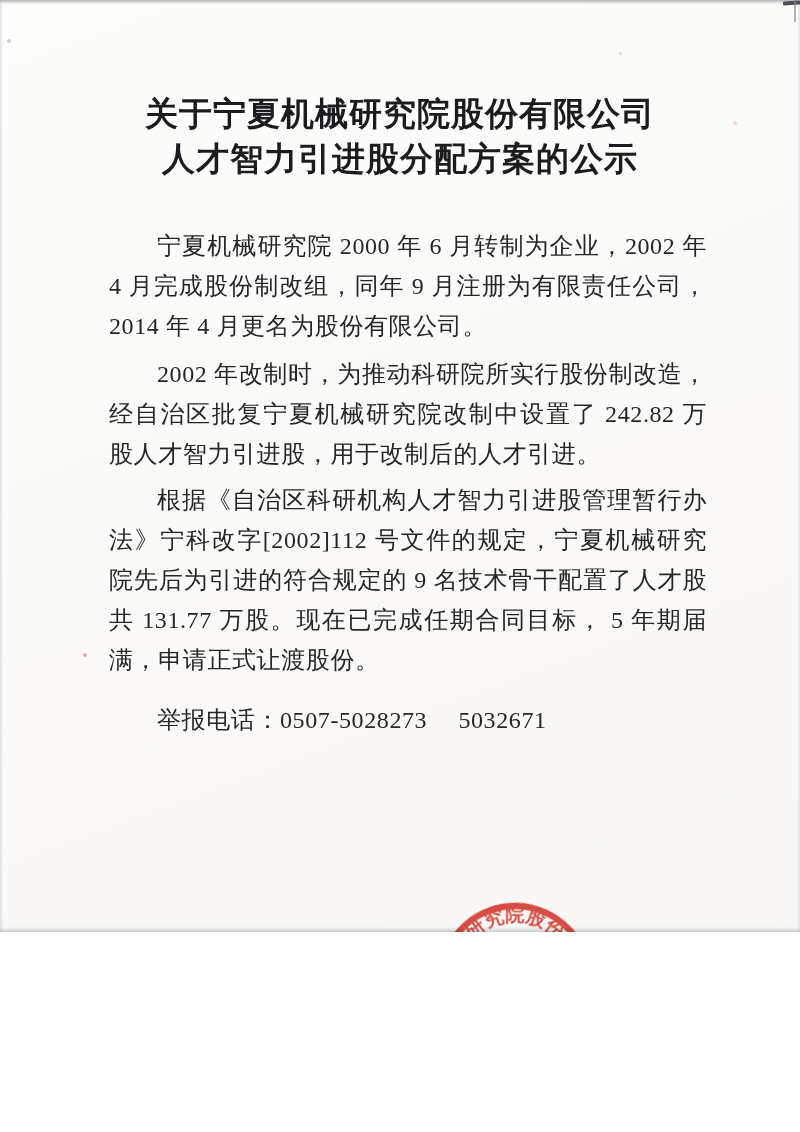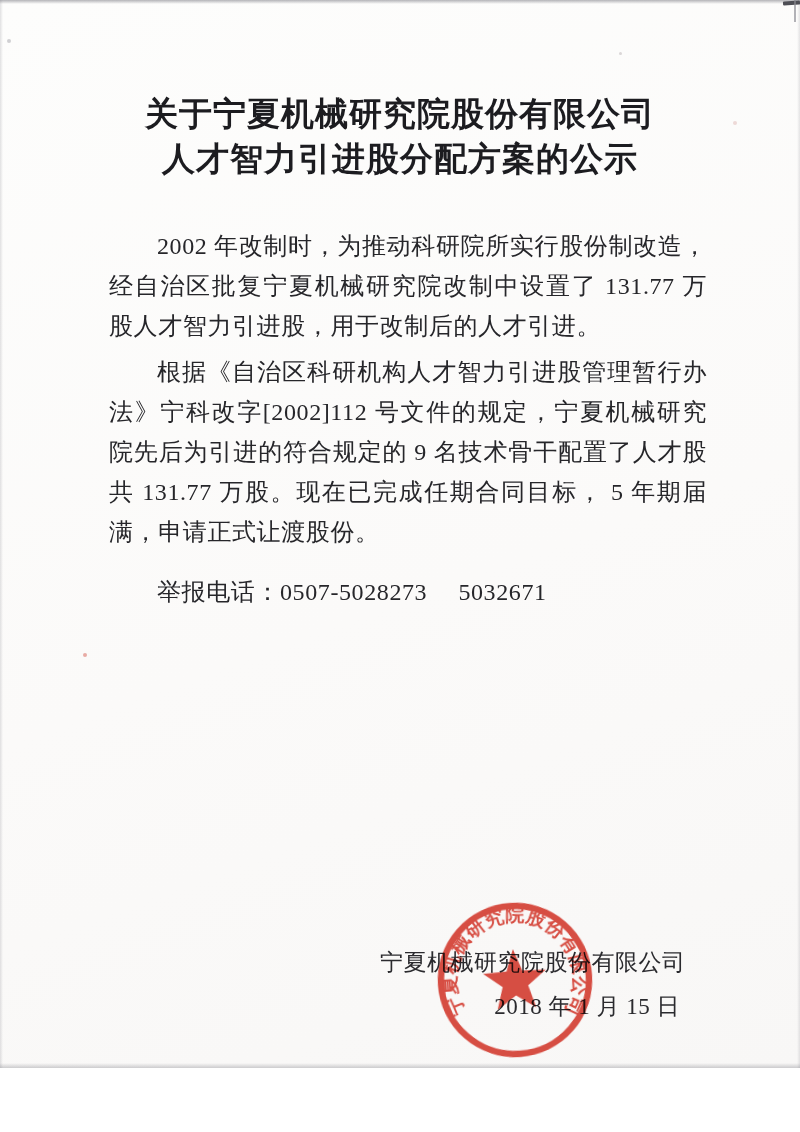--- a/index.html
+++ b/index.html
@@ -1,19 +1,19 @@
 <!DOCTYPE html>
 <html><head>
 <meta charset="utf-8">
 <style>
   html, body { margin: 0; padding: 0; background: #ffffff; }
   .page {
     position: relative;
     width: 800px;
-    height: 1068px;
+    height: 932px;
     margin: 0 auto;
     background: linear-gradient(160deg, #fdfdfc 0%, #fbfaf9 55%, #f8f7f6 100%);
     overflow: hidden;
     font-family: "Liberation Serif", "DejaVu Serif", serif;
     color: #26262a;
   }
 
   
   .edge-top {
     position: absolute; left: 0; top: 0; width: 100%; height: 4px;
@@ -116,21 +116,22 @@
   <div class="speck speck-2"></div>
   <div class="speck speck-3"></div>
   <div class="speck speck-4"></div>
 
   <div class="title">
     <div>关于宁夏机械研究院股份有限公司</div>
     <div>人才智力引进股分配方案的公示</div>
   </div>
 
   <div class="body-text">
-    <p class="para-2">2002 年改制时，为推动科研院所实行股份制改造，经自治区批复宁夏机械研究院改制中设置了 131.77 万股人才智力引进股，用于改制后的人才引进。</p>
+    <p class="para-1">宁夏机械研究院 2000 年 6 月转制为企业，2002 年 4 月完成股份制改组，同年 9 月注册为有限责任公司，2014 年 4 月更名为股份有限公司。</p>
+    <p class="para-2">2002 年改制时，为推动科研院所实行股份制改造，经自治区批复宁夏机械研究院改制中设置了 242.82 万股人才智力引进股，用于改制后的人才引进。</p>
     <p class="para-3">根据《自治区科研机构人才智力引进股管理暂行办法》宁科改字[2002]112 号文件的规定，宁夏机械研究院先后为引进的符合规定的 9 名技术骨干配置了人才股共 131.77 万股。现在已完成任期合同目标， 5 年期届满，申请正式让渡股份。</p>
     <p class="hotline-line">举报电话：0507-5028273　 5032671</p>
   </div>
 
   <div class="signature">
     <div class="sig-company">宁夏机械研究院股份有限公司</div>
     <div class="sig-date">2018 年 1 月 15 日</div>
   </div>
 
   <div class="seal">

